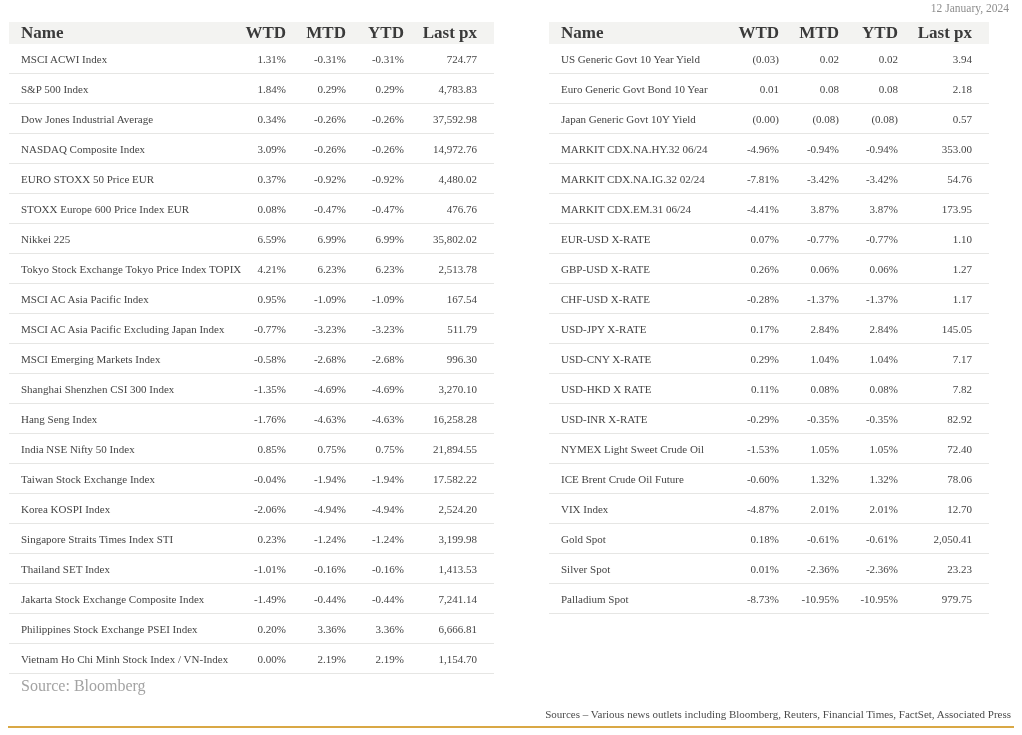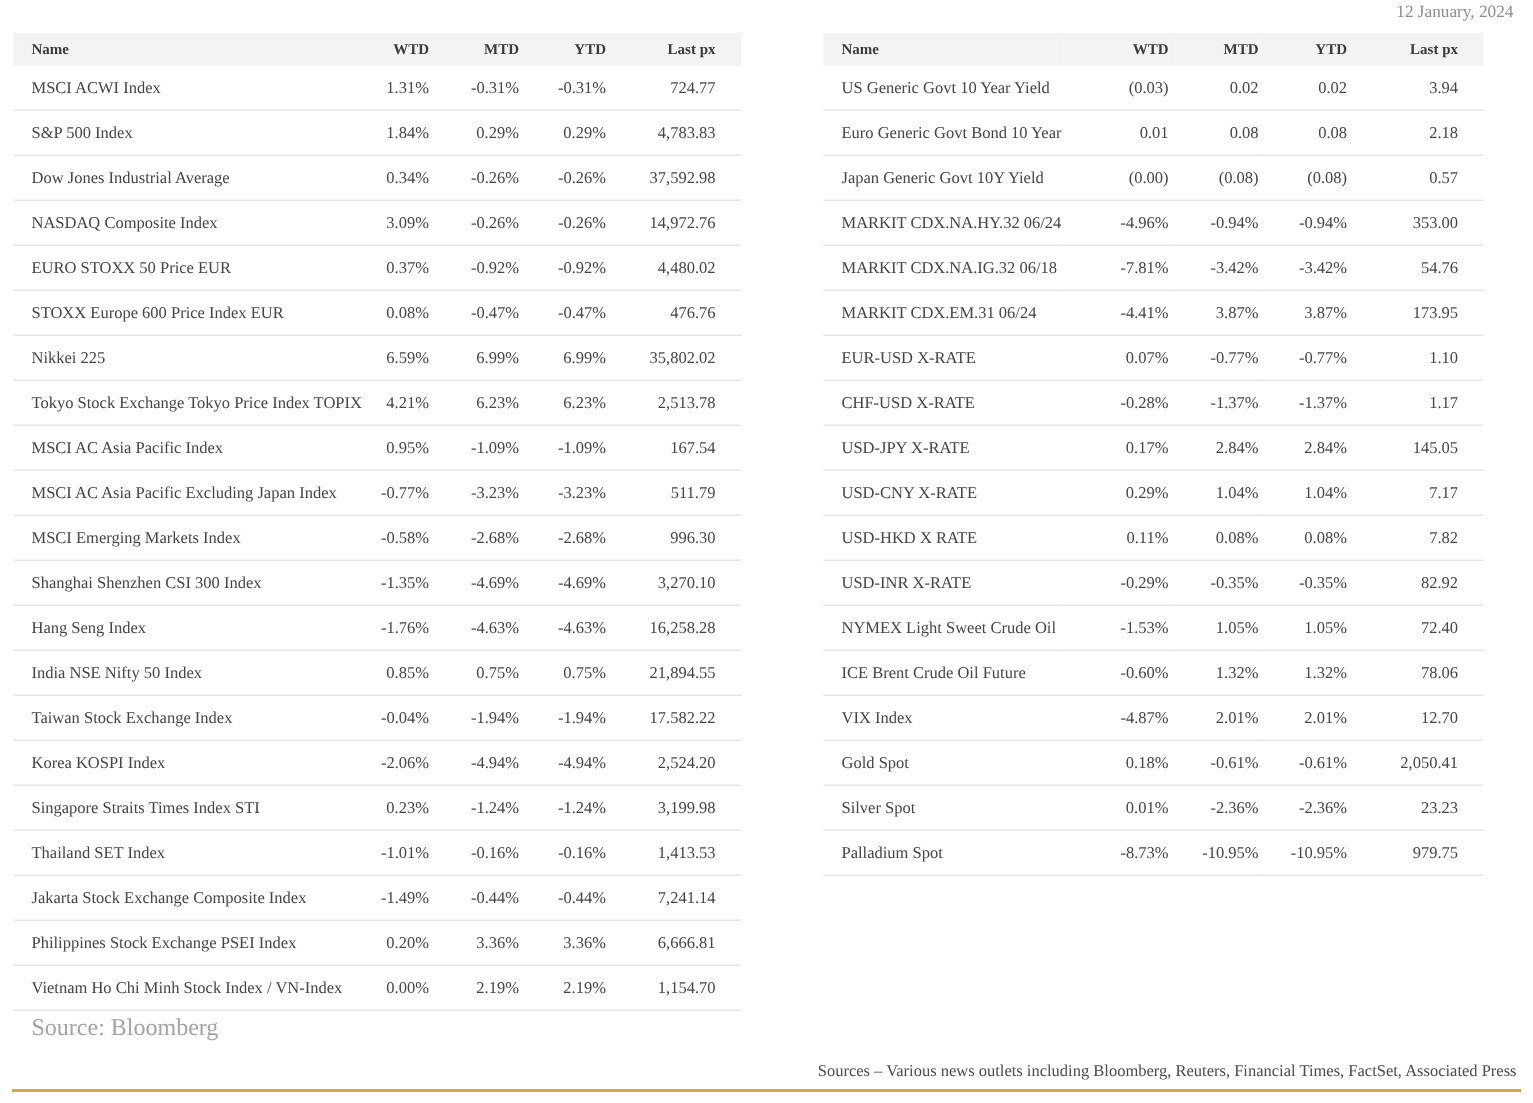--- a/index.html
+++ b/index.html
@@ -10,21 +10,21 @@
   .report-date {
     position:absolute; top:2px; right:13px;
     font-size:11.5px; color:#8e8e8e;
   }
   table.mkt {
     position:absolute; top:22px; border-collapse:collapse; table-layout:fixed;
   }
   table.mkt.left  { left:9px;   width:485px; }
   table.mkt.right { left:549px; width:440px; }
   table.mkt th {
-    background:#f3f3f1; font-size:10px; font-weight:700; color:#3a3a3a;
+    background:#f3f3f1; font-size:17px; font-weight:700; color:#3a3a3a;
     height:22px; padding:0; white-space:nowrap;
   }
   table.mkt th.name { text-align:left; padding-left:12px; }
   table.mkt th.num  { text-align:right; }
   table.mkt th.last { padding-right:17px; }
   table.mkt td {
     font-size:11px; color:#454545; height:29px; padding:0;
     border-bottom:1px solid #e6e6e4; white-space:nowrap;
   }
   table.mkt td.name { text-align:left; padding-left:12px; overflow:visible; }
@@ -258,41 +258,48 @@
           <td class="num last">0.57</td>
         </tr>
         <tr>
           <td class="name">MARKIT CDX.NA.HY.32 06/24</td>
           <td class="num">-4.96%</td>
           <td class="num">-0.94%</td>
           <td class="num">-0.94%</td>
           <td class="num last">353.00</td>
         </tr>
         <tr>
-          <td class="name">MARKIT CDX.NA.IG.32 06/18</td>
+          <td class="name">MARKIT CDX.NA.IG.32 02/24</td>
           <td class="num">-7.81%</td>
           <td class="num">-3.42%</td>
           <td class="num">-3.42%</td>
           <td class="num last">54.76</td>
         </tr>
         <tr>
           <td class="name">MARKIT CDX.EM.31 06/24</td>
           <td class="num">-4.41%</td>
           <td class="num">3.87%</td>
           <td class="num">3.87%</td>
           <td class="num last">173.95</td>
         </tr>
         <tr>
           <td class="name">EUR-USD X-RATE</td>
           <td class="num">0.07%</td>
           <td class="num">-0.77%</td>
           <td class="num">-0.77%</td>
           <td class="num last">1.10</td>
         </tr>
         <tr>
+          <td class="name">GBP-USD X-RATE</td>
+          <td class="num">0.26%</td>
+          <td class="num">0.06%</td>
+          <td class="num">0.06%</td>
+          <td class="num last">1.27</td>
+        </tr>
+        <tr>
           <td class="name">CHF-USD X-RATE</td>
           <td class="num">-0.28%</td>
           <td class="num">-1.37%</td>
           <td class="num">-1.37%</td>
           <td class="num last">1.17</td>
         </tr>
         <tr>
           <td class="name">USD-JPY X-RATE</td>
           <td class="num">0.17%</td>
           <td class="num">2.84%</td>

